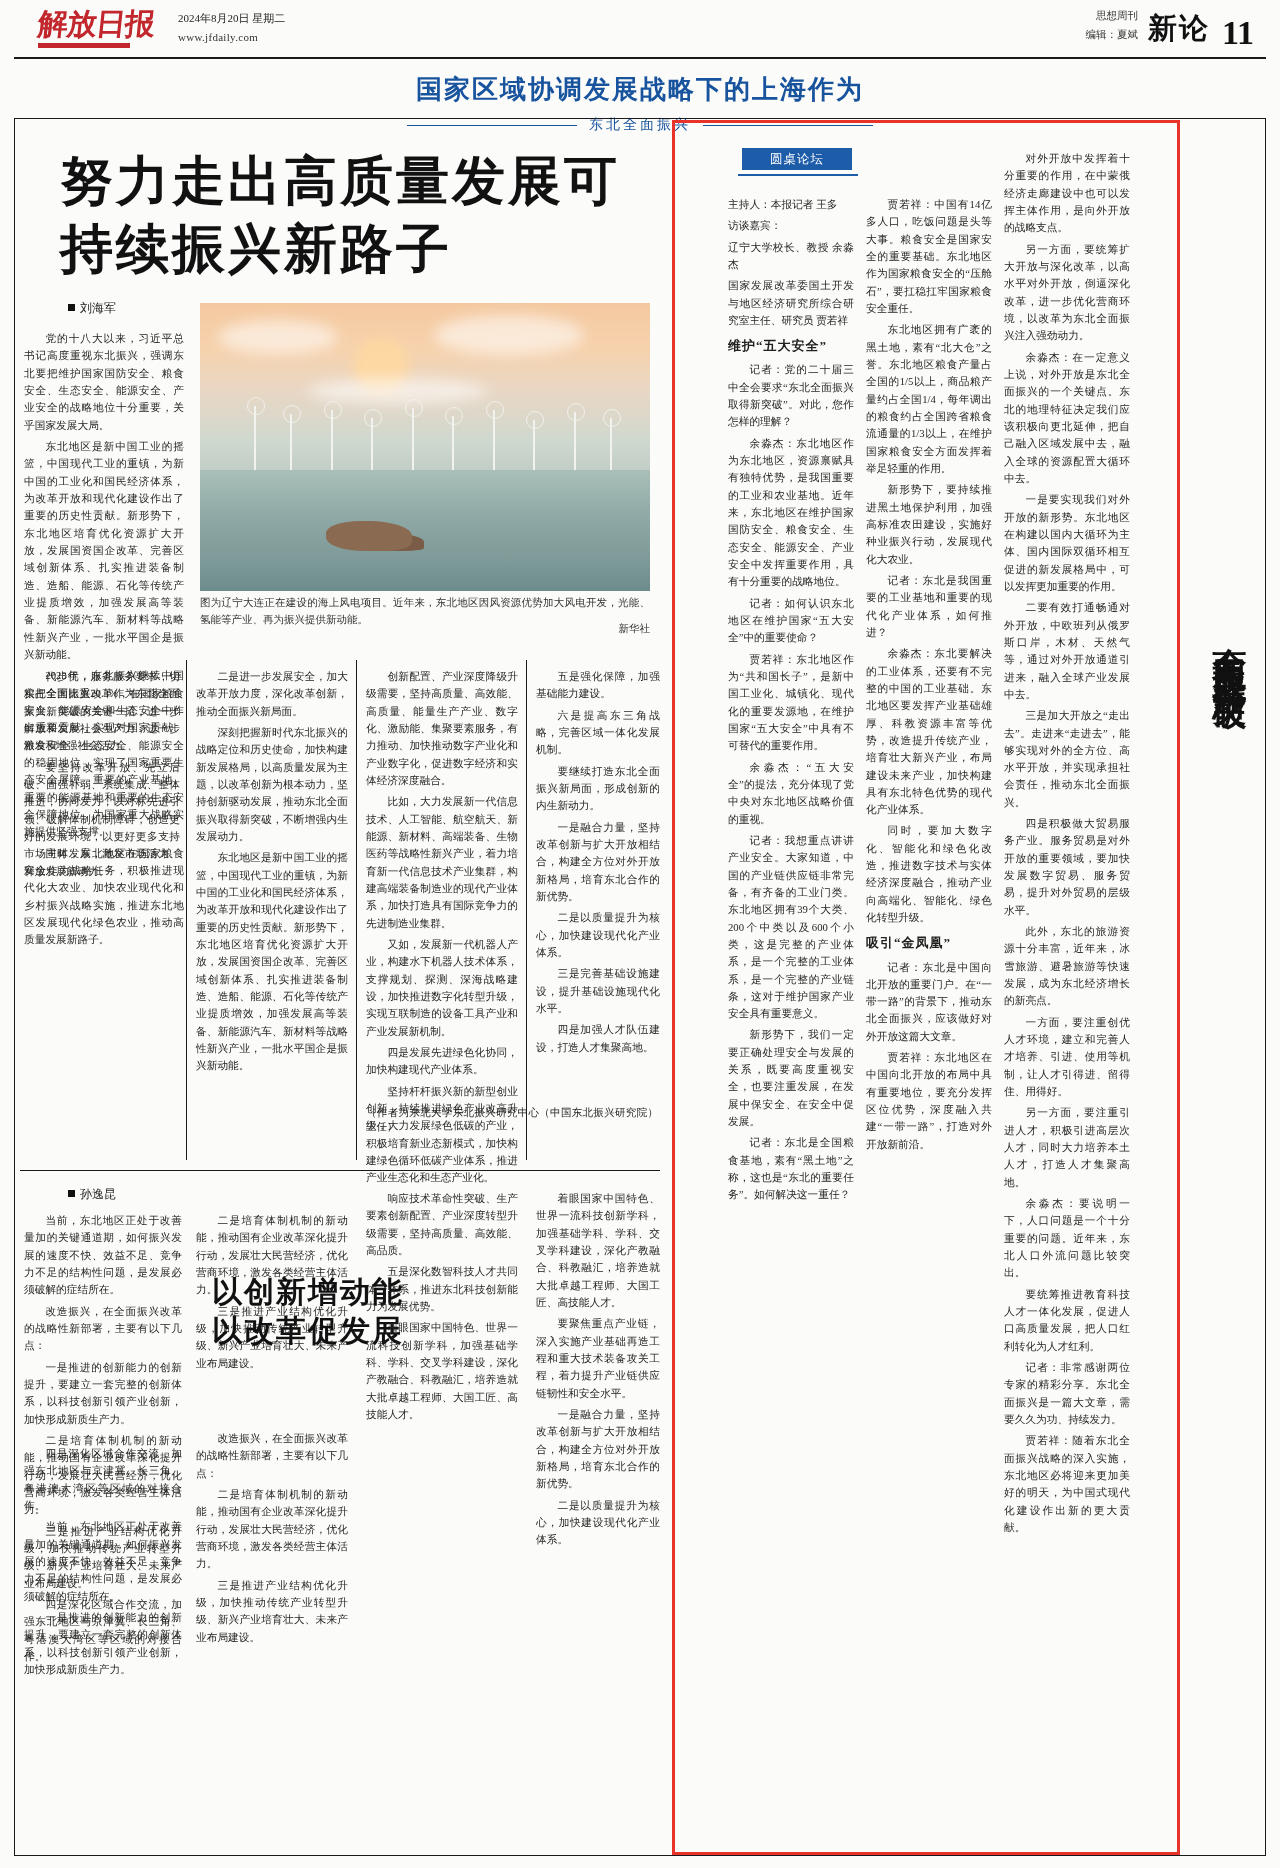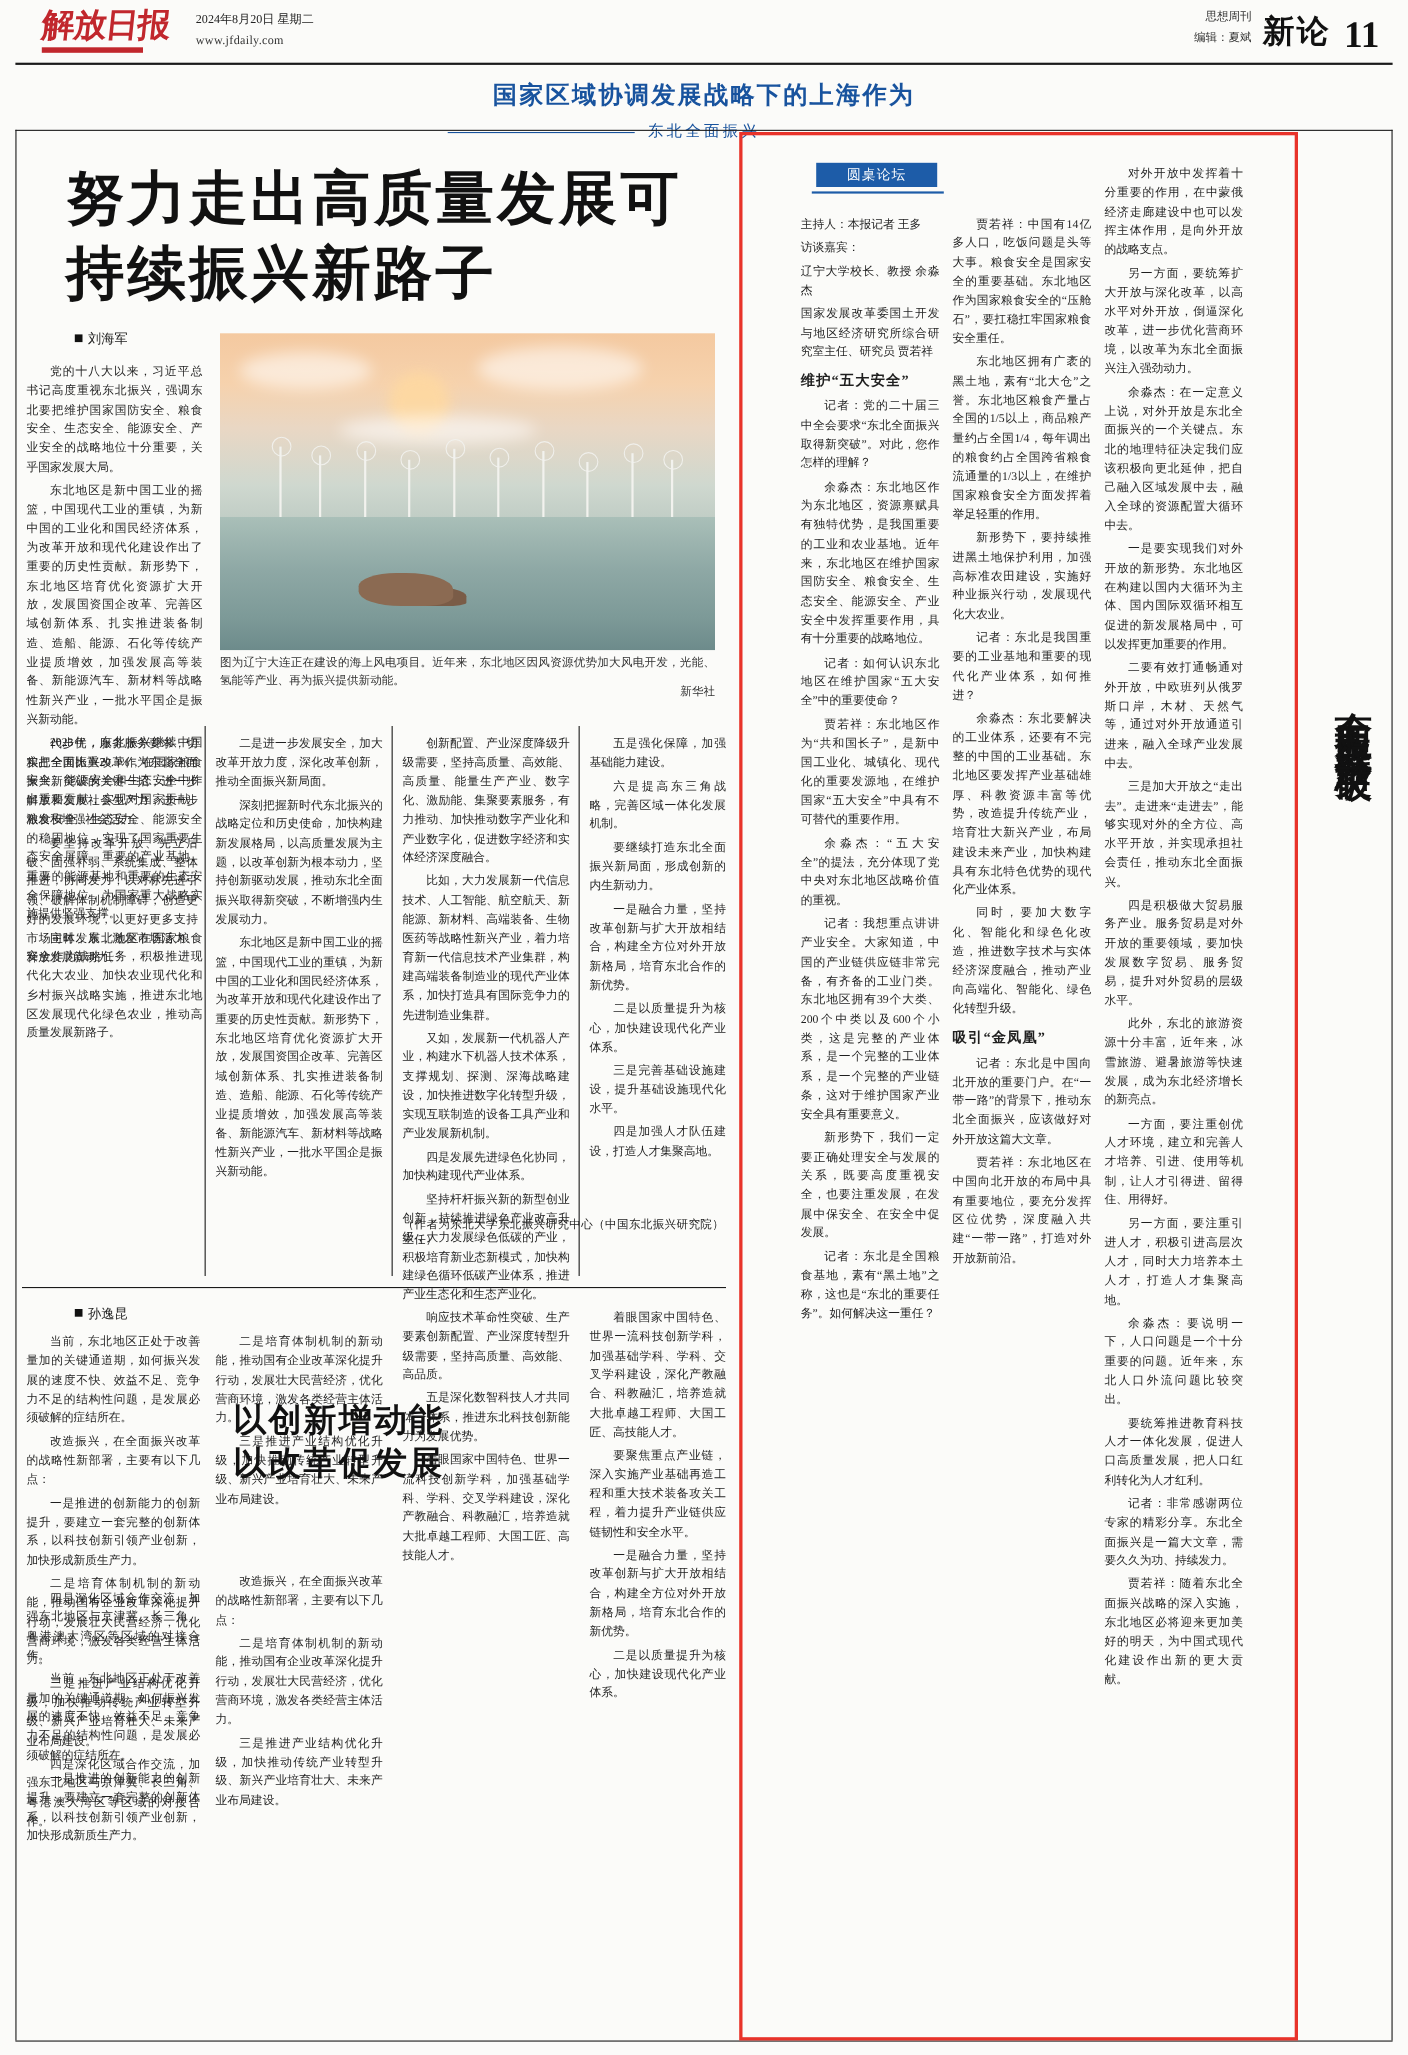--- a/index.html
+++ b/index.html
@@ -32,21 +32,21 @@
   .head-right-labels{text-align:right;font-size:10.5px;line-height:1.8;color:#333;margin-right:10px;padding-bottom:4px;}
   .head-section{font-size:29px;font-weight:bold;letter-spacing:2px;color:#111;text-align:right;}
   .head-pageno{font-size:34px;font-weight:bold;margin-left:12px;color:#111;line-height:.9;}
 
   
   .rule-top{position:absolute;left:14px;top:57px;width:1252px;height:2px;background:#1a1a1a;}
 
   
   .banner{position:absolute;left:0;top:72px;width:1280px;text-align:center;}
   .banner-title{
-    font-size:22px;font-weight:bold;color:#18539e;letter-spacing:2px;
+    font-size:26px;font-weight:bold;color:#18539e;letter-spacing:2px;
     font-family:"Liberation Sans",sans-serif;
   }
   .banner-sub-wrap{display:flex;align-items:center;justify-content:center;margin-top:9px;}
   .banner-line{width:170px;height:1px;background:#18539e;}
   .banner-line.left{margin-right:12px;}
   .banner-line.right{margin-left:12px;}
   .banner-sub{font-size:14px;color:#18539e;letter-spacing:3px;font-family:"Liberation Sans",sans-serif;}
 
   
   .frame-line{position:absolute;background:#1a1a1a;}

